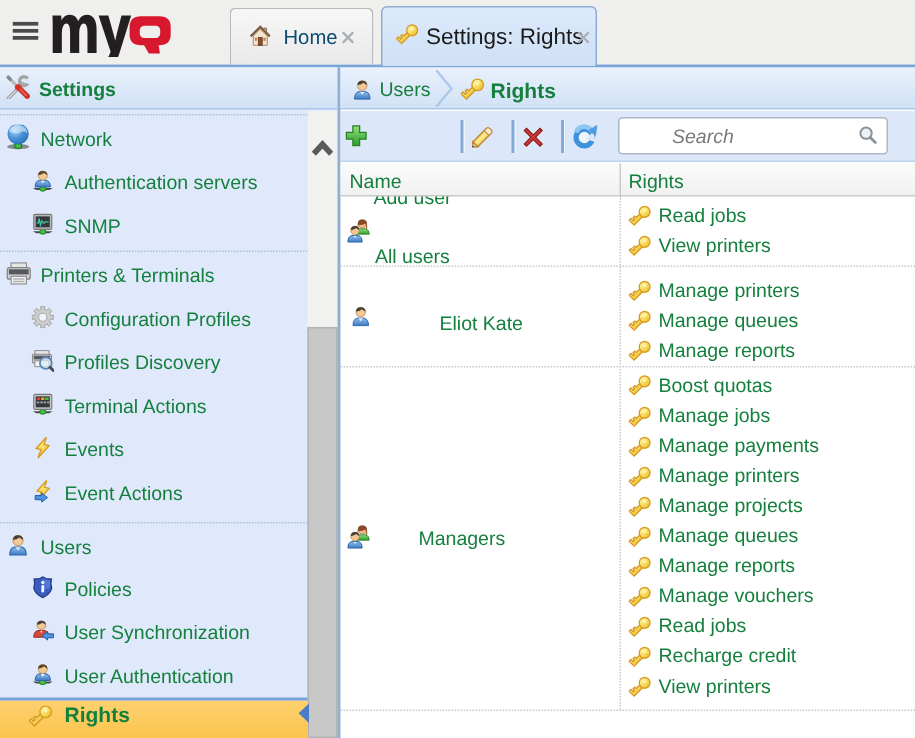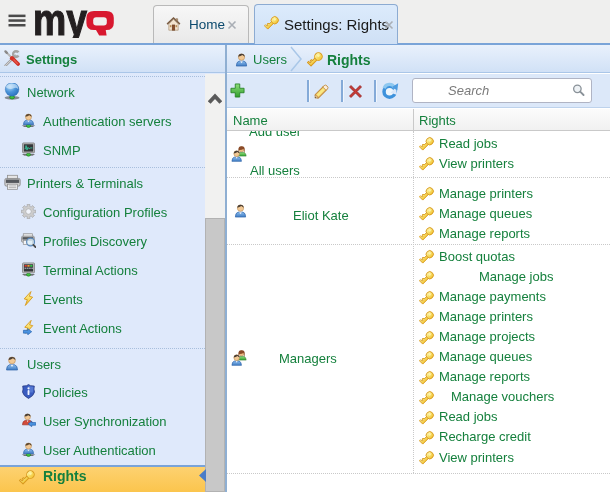--- a/index.html
+++ b/index.html
@@ -382,21 +382,21 @@
   </svg>
 <div class="abs txt" style="left:439px;top:226.2px;">Manage reports</div>
 
 <svg class="abs" style="left:419px;top:249.4px" width="16" height="16" viewBox="0 0 16 16">
     <use href="#key"></use>
   </svg>
 <div class="abs txt" style="left:439px;top:248.8px;">Boost quotas</div>
 <svg class="abs" style="left:419px;top:269.5px" width="16" height="16" viewBox="0 0 16 16">
     <use href="#key"></use>
   </svg>
-<div class="abs txt" style="left:439px;top:268.9px;margin-left:40px;">Manage jobs</div>
+<div class="abs txt" style="left:439px;top:268.9px;">Manage jobs</div>
 <svg class="abs" style="left:419px;top:289.5px" width="16" height="16" viewBox="0 0 16 16">
     <use href="#key"></use>
   </svg>
 <div class="abs txt" style="left:439px;top:288.9px;">Manage payments</div>
 <svg class="abs" style="left:419px;top:309.6px" width="16" height="16" viewBox="0 0 16 16">
     <use href="#key"></use>
   </svg>
 <div class="abs txt" style="left:439px;top:309.0px;">Manage printers</div>
 <svg class="abs" style="left:419px;top:329.7px" width="16" height="16" viewBox="0 0 16 16">
     <use href="#key"></use>
@@ -406,21 +406,21 @@
     <use href="#key"></use>
   </svg>
 <div class="abs txt" style="left:439px;top:349.1px;">Manage queues</div>
 <svg class="abs" style="left:419px;top:369.8px" width="16" height="16" viewBox="0 0 16 16">
     <use href="#key"></use>
   </svg>
 <div class="abs txt" style="left:439px;top:369.2px;">Manage reports</div>
 <svg class="abs" style="left:419px;top:389.9px" width="16" height="16" viewBox="0 0 16 16">
     <use href="#key"></use>
   </svg>
-<div class="abs txt" style="left:451px;top:389.3px;text-align:right;">Manage vouchers</div>
+<div class="abs txt" style="left:439px;top:389.3px;text-align:right;">Manage vouchers</div>
 <svg class="abs" style="left:419px;top:410.0px" width="16" height="16" viewBox="0 0 16 16">
     <use href="#key"></use>
   </svg>
 <div class="abs txt" style="left:439px;top:409.4px;">Read jobs</div>
 <svg class="abs" style="left:419px;top:430.0px" width="16" height="16" viewBox="0 0 16 16">
     <use href="#key"></use>
   </svg>
 <div class="abs txt" style="left:439px;top:429.4px;">Recharge credit</div>
 <svg class="abs" style="left:419px;top:450.1px" width="16" height="16" viewBox="0 0 16 16">
     <use href="#key"></use>

